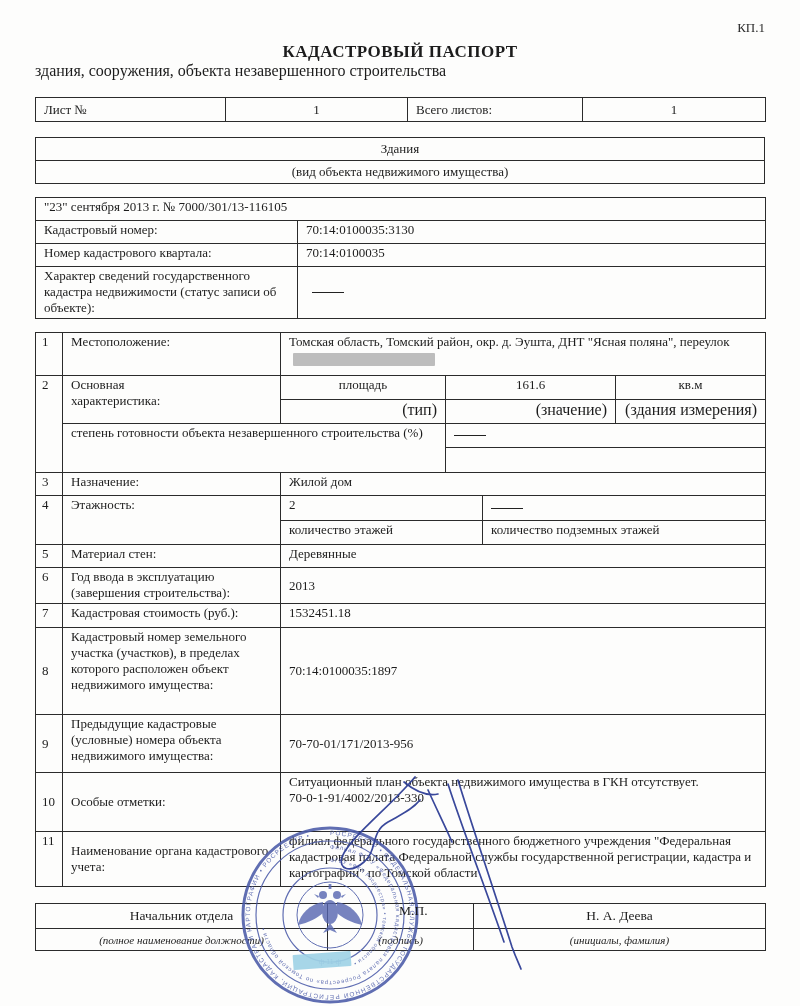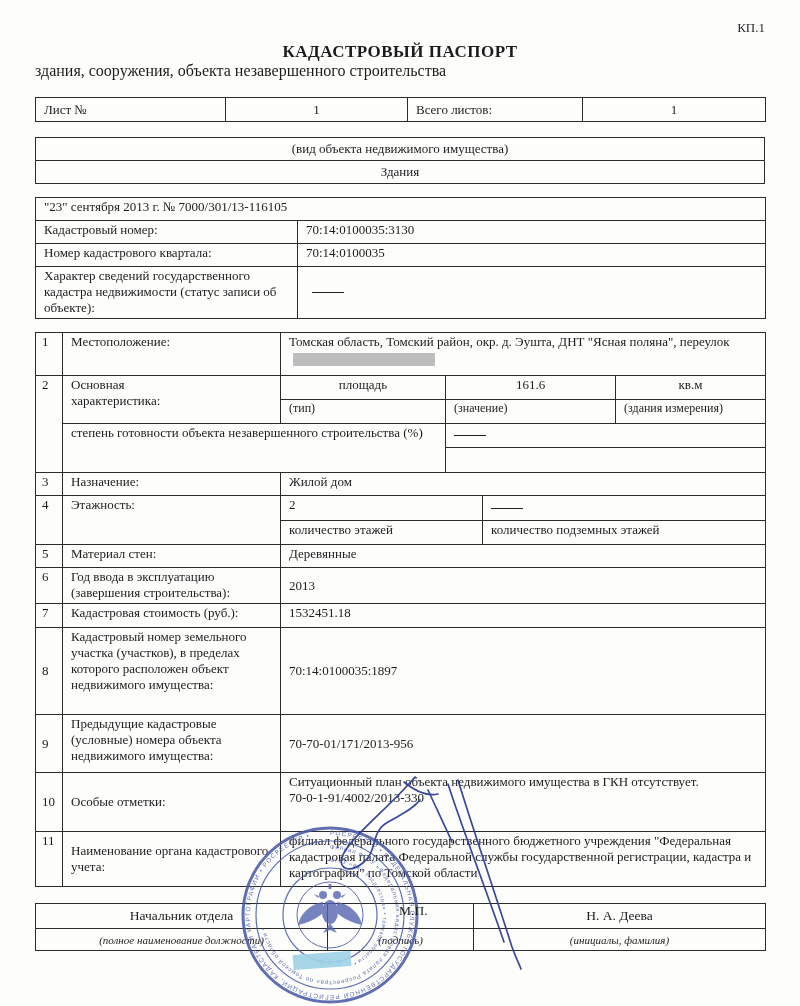--- a/index.html
+++ b/index.html
@@ -21,21 +21,21 @@
   .t-sheet td{height:21px;vertical-align:middle;}
   .c-center{text-align:center;}
   .t-kind{margin-top:15px;}
   .t-kind td{height:20px;text-align:center;vertical-align:middle;}
   .t-head{margin-top:13px;}
   .t-head td{height:20px;}
   .t-head .tall{vertical-align:middle;}
   .desc-line{margin-top:19px;font-size:13.5px;}
   .t-main{margin-top:13px;}
   .t-main td.num{text-align:left;padding:1px 4px 1px 6px;}
-  .caption{font-size:12px;text-align:left;}
+  .caption{font-size:16px;text-align:right;}
   .vmid{vertical-align:middle;}
   .dash{display:inline-block;width:32px;height:0;border-top:1.4px solid #222;vertical-align:middle;margin-top:-2px;}
   .redact{display:inline-block;width:142px;height:13px;background:#bdbdbd;vertical-align:middle;margin-left:4px;border-radius:1px;}
   .narrow-label{display:inline-block;width:140px;}
   .t-sign{margin-top:16px;}
   .t-sign td{vertical-align:middle;}
   .t-sign .r1 td{height:22px;text-align:center;font-size:13.5px;}
   .t-sign .r2 td{height:19px;text-align:center;font-size:11px;font-style:italic;}
   .mp{position:absolute;left:399px;top:903px;font-size:13.5px;z-index:5;}
   .stamp-wrap{position:absolute;left:236px;top:824px;width:188px;height:182px;z-index:3;filter:blur(0.3px);}
@@ -64,24 +64,24 @@
         <td class="c-center">1</td>
         <td>Всего листов:</td>
         <td class="c-center">1</td>
       </tr>
     </tbody>
       </table>
 
     <table class="t-kind">
       <tbody>
           <tr>
+            <td>Здания</td>
+          </tr>
+      <tr>
             <td>(вид объекта недвижимого имущества)</td>
-          </tr>
-      <tr>
-            <td>Здания</td>
           </tr>
     </tbody>
       </table>
 
     <table class="t-head">
       <colgroup>
           <col style="width:262px">
           <col style="width:468px">
         </colgroup>
       <tbody>

